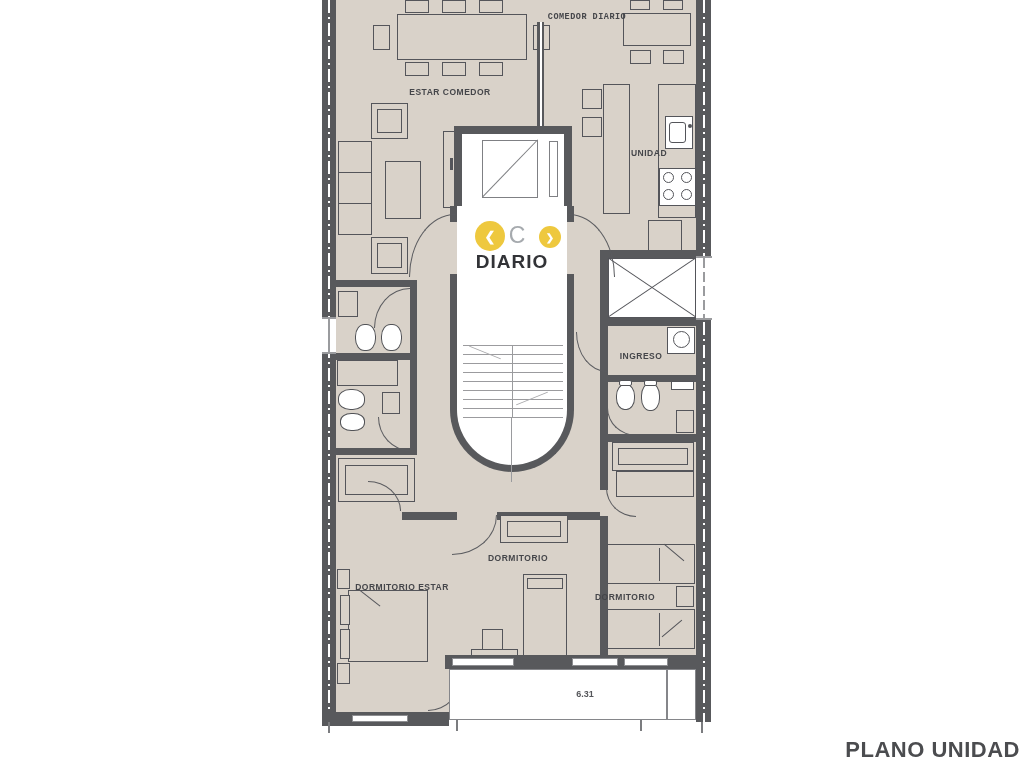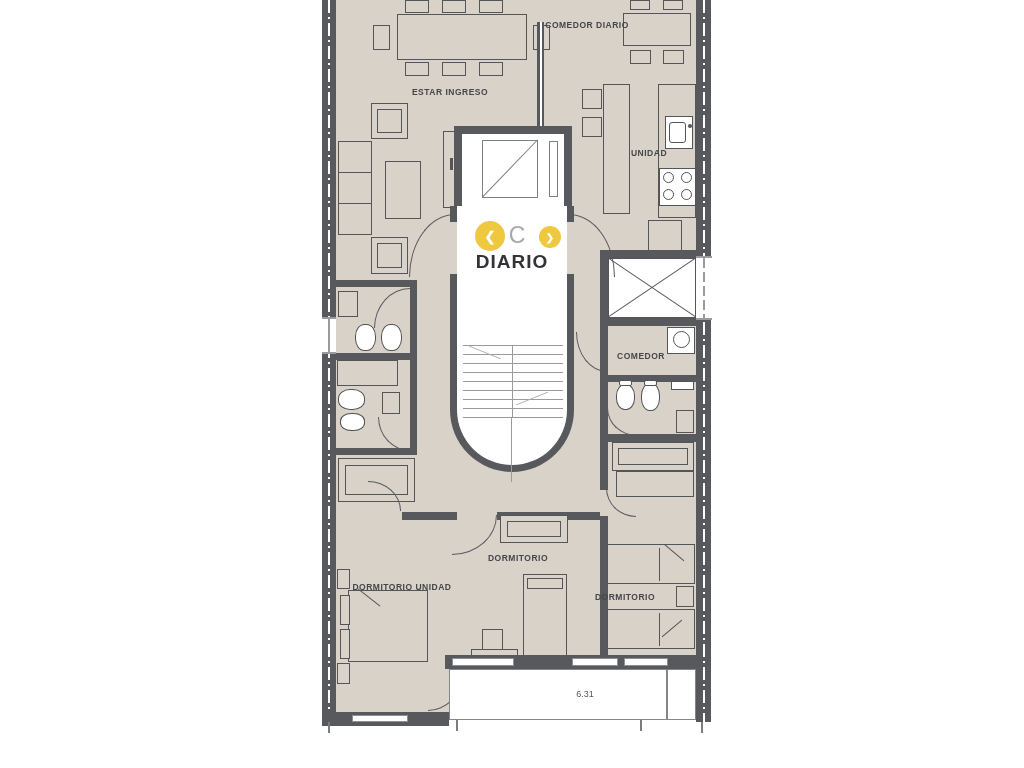--- a/index.html
+++ b/index.html
@@ -54,28 +54,28 @@
   <div class="f" style="left:338px;top:141px;width:34px;height:94px;"></div>
   <div class="ln" style="left:339px;top:172px;width:32px;height:1px;"></div>
   <div class="ln" style="left:339px;top:203px;width:32px;height:1px;"></div>
   <div class="f" style="left:371px;top:103px;width:37px;height:36px;"></div>
   <div class="in" style="left:377px;top:109px;width:25px;height:24px;"></div>
   <div class="f" style="left:371px;top:237px;width:37px;height:37px;"></div>
   <div class="in" style="left:377px;top:243px;width:25px;height:25px;"></div>
   <div class="f" style="left:385px;top:161px;width:36px;height:58px;"></div>
   <div class="f" style="left:443px;top:131px;width:18px;height:77px;"></div>
   <div class="ln" style="left:450px;top:158px;width:3px;height:12px;"></div>
-  <div class="lb" style="left:385px;top:87px;">ESTAR INGRESO</div>
+  <div class="lb" style="left:385px;top:87px;">ESTAR COMEDOR</div>
 
   <div class="f" style="left:623px;top:13px;width:68px;height:33px;"></div>
   <div class="f" style="left:630px;top:0;width:20px;height:10px;"></div>
   <div class="f" style="left:663px;top:0;width:20px;height:10px;"></div>
   <div class="f" style="left:630px;top:50px;width:21px;height:14px;"></div>
   <div class="f" style="left:663px;top:50px;width:21px;height:14px;"></div>
-  <div class="lb" style="left:522px;top:20px;">COMEDOR DIARIO</div>
+  <div class="lb" style="left:522px;top:12px;font-family:Liberation Mono, monospace;">COMEDOR DIARIO</div>
 
   <div class="w" style="left:537px;top:22px;width:7px;height:106px;"></div>
   <div class="abs" style="left:540px;top:22px;width:1.5px;height:106px;background:#ffffff;"></div>
 
   <div class="f" style="left:603px;top:84px;width:27px;height:130px;"></div>
   <div class="f" style="left:582px;top:89px;width:20px;height:20px;"></div>
   <div class="f" style="left:582px;top:117px;width:20px;height:20px;"></div>
   <div class="f" style="left:658px;top:84px;width:38px;height:134px;"></div>
   <div class="wf" style="left:665px;top:116px;width:28px;height:33px;"></div>
   <div class="in" style="left:669px;top:122px;width:17px;height:21px;border-radius:3px;"></div>
@@ -95,21 +95,21 @@
   <div class="ln" style="left:599px;top:287px;width:106px;height:1.2px;transform:rotate(-34deg);"></div>
   <div class="w" style="left:600px;top:318px;width:96px;height:8px;"></div>
   <div class="abs" style="left:696px;top:256px;width:16px;height:64px;background:#ffffff;"></div>
   <div class="lnl" style="left:696px;top:256px;width:16px;height:2px;"></div>
   <div class="lnl" style="left:696px;top:318px;width:16px;height:2px;"></div>
   <div class="abs" style="left:703px;top:258px;width:2px;height:60px;background:repeating-linear-gradient(to bottom,#9a9b9e 0 10px,rgba(0,0,0,0) 10px 14px);"></div>
 
   <div class="w" style="left:600px;top:326px;width:8px;height:116px;"></div>
   <div class="wf" style="left:667px;top:327px;width:28px;height:27px;"></div>
   <div class="in circle" style="left:673px;top:331px;width:17px;height:17px;"></div>
-  <div class="lb" style="left:576px;top:351px;">COMEDOR</div>
+  <div class="lb" style="left:576px;top:351px;">INGRESO</div>
   <div class="arc" style="left:576px;top:332px;width:31px;height:40px;border-width:0 0 1.2px 1.2px;border-bottom-left-radius:100%;"></div>
   <div class="w" style="left:608px;top:375px;width:88px;height:7px;"></div>
 
   <div class="fx" style="left:616px;top:384px;width:19px;height:26px;border-radius:45%;"></div>
   <div class="fx" style="left:619px;top:380px;width:13px;height:6px;border-radius:2px;"></div>
   <div class="fx" style="left:641px;top:383px;width:19px;height:28px;border-radius:45%;"></div>
   <div class="fx" style="left:644px;top:380px;width:13px;height:6px;border-radius:2px;"></div>
   <div class="wf" style="left:671px;top:381px;width:23px;height:9px;"></div>
   <div class="f" style="left:676px;top:410px;width:18px;height:23px;"></div>
   <div class="arc" style="left:607px;top:408px;width:30px;height:28px;border-width:0 0 1.2px 1.2px;border-bottom-left-radius:100%;"></div>
@@ -145,21 +145,21 @@
   <div class="in" style="left:345px;top:465px;width:63px;height:30px;"></div>
   <div class="w" style="left:402px;top:512px;width:45px;height:8px;"></div>
   <div class="arc" style="left:368px;top:481px;width:33px;height:30px;border-width:1.2px 1.2px 0 0;border-top-right-radius:100%;"></div>
   <div class="f" style="left:348px;top:590px;width:80px;height:72px;"></div>
   <div class="f" style="left:340px;top:595px;width:10px;height:30px;"></div>
   <div class="f" style="left:340px;top:629px;width:10px;height:30px;"></div>
   <div class="ln" style="left:355px;top:597px;width:28px;height:1.2px;transform:rotate(38deg);"></div>
   <div class="f" style="left:337px;top:569px;width:13px;height:20px;"></div>
   <div class="f" style="left:337px;top:663px;width:13px;height:21px;"></div>
   <div class="arc" style="left:428px;top:675px;width:34px;height:36px;border-width:0 1.2px 1.2px 0;border-bottom-right-radius:100%;"></div>
-  <div class="lb" style="left:337px;top:582px;">DORMITORIO UNIDAD</div>
+  <div class="lb" style="left:337px;top:582px;">DORMITORIO ESTAR</div>
 
   <div class="w" style="left:336px;top:280px;width:81px;height:7px;"></div>
   <div class="w" style="left:410px;top:280px;width:7px;height:175px;"></div>
   <div class="w" style="left:336px;top:353px;width:81px;height:7px;"></div>
   <div class="w" style="left:336px;top:448px;width:81px;height:7px;"></div>
   <div class="abs" style="left:322px;top:317px;width:14px;height:36px;background:#ffffff;"></div>
   <div class="lnl" style="left:322px;top:317px;width:14px;height:1.5px;"></div>
   <div class="lnl" style="left:322px;top:352px;width:14px;height:1.5px;"></div>
   <div class="lnl" style="left:328px;top:317px;width:1.5px;height:36px;"></div>
   <div class="f" style="left:338px;top:291px;width:20px;height:26px;"></div>
@@ -203,21 +203,22 @@
   <div class="ingreso">DIARIO</div>
 
   <div class="w" style="left:322px;top:712px;width:127px;height:14px;"></div>
   <div class="abs" style="left:352px;top:715px;width:56px;height:7px;background:#ffffff;border:1px solid #8d8e91;box-sizing:border-box;"></div>
   <div class="w" style="left:445px;top:655px;width:251px;height:14px;"></div>
   <div class="abs" style="left:452px;top:658px;width:62px;height:8px;background:#ffffff;border:1px solid #8d8e91;box-sizing:border-box;"></div>
   <div class="abs" style="left:572px;top:658px;width:46px;height:8px;background:#ffffff;border:1px solid #8d8e91;box-sizing:border-box;"></div>
   <div class="abs" style="left:624px;top:658px;width:44px;height:8px;background:#ffffff;border:1px solid #8d8e91;box-sizing:border-box;"></div>
   <div class="abs" style="left:449px;top:669px;width:247px;height:51px;background:#ffffff;border:1.5px solid #85868a;box-sizing:border-box;"></div>
   <div class="abs" style="left:666px;top:669px;width:1.5px;height:51px;background:#85868a;"></div>
-  <div class="dim" style="left:555px;top:689px;width:60px;">6.31</div>
+  <div class="dim" style="left:555px;top:689px;width:60px;font-weight:bold;">6.31</div>
 
   <div class="tick" style="left:328px;top:722px;"></div>
   <div class="tick" style="left:456px;top:720px;"></div>
   <div class="tick" style="left:640px;top:720px;"></div>
   <div class="tick" style="left:701px;top:722px;"></div>
 
+  <div class="title">PLANO UNIDAD</div>
 
 </div>
 
 </body></html>

